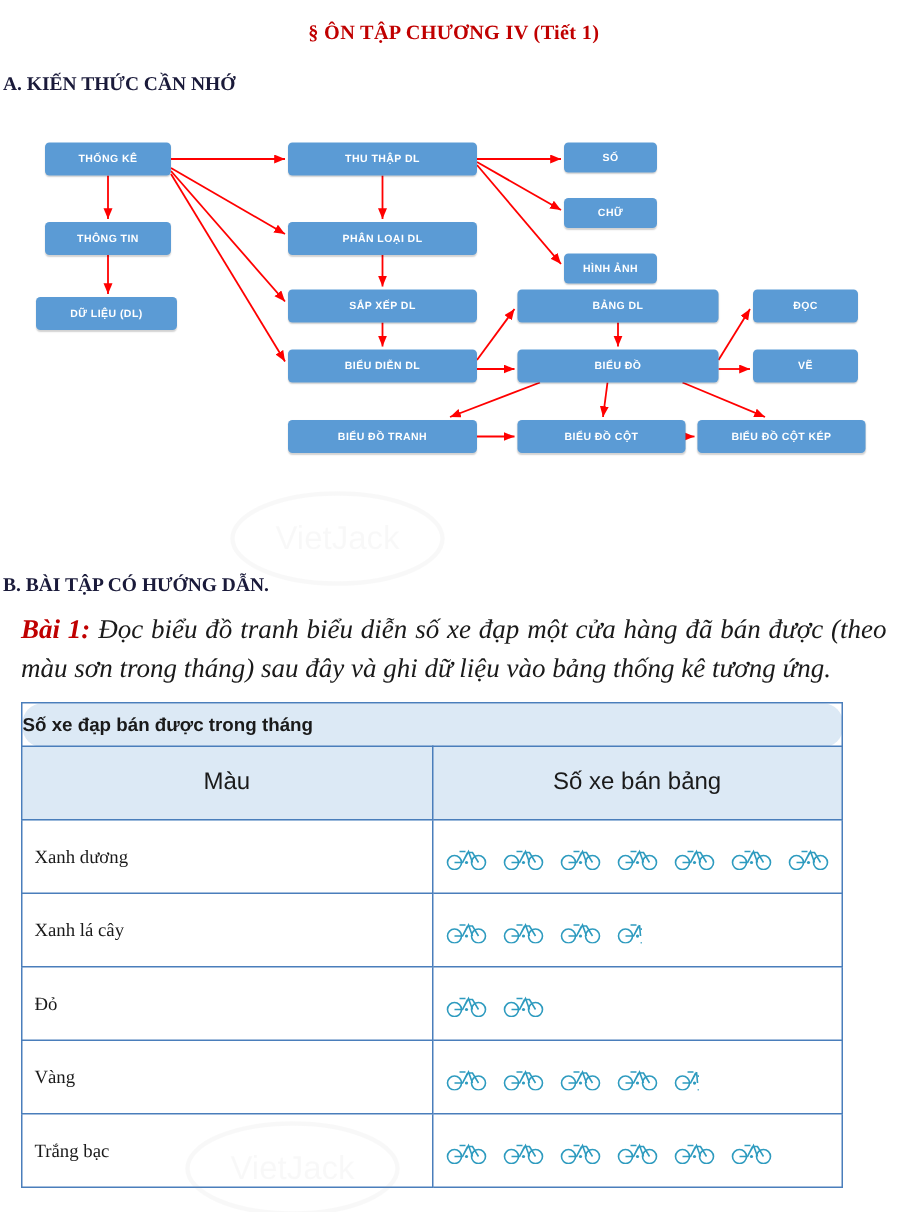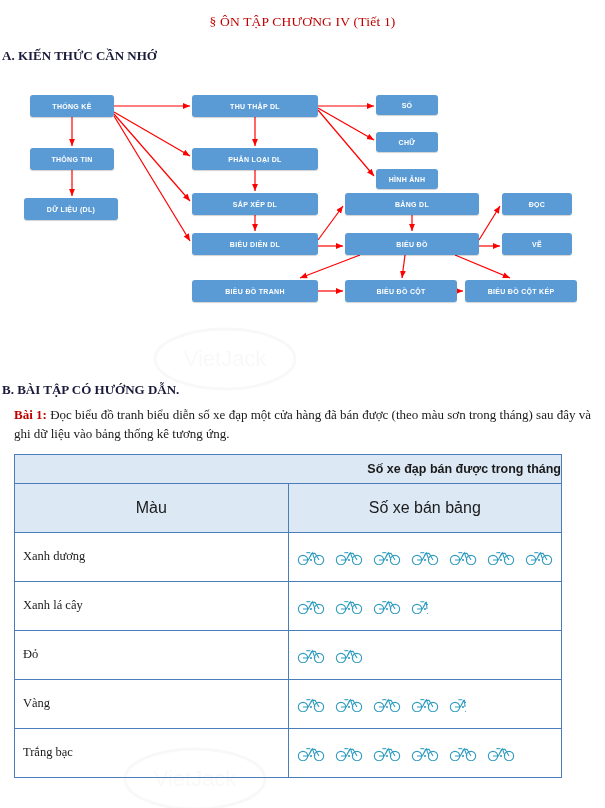--- a/index.html
+++ b/index.html
@@ -18,21 +18,21 @@
   .page {
     position: relative;
     width: 605px;
     height: 808px;
     padding: 0;
     box-sizing: border-box;
   }
   .title {
     text-align: center;
     color: #c00000;
-    font-weight: normal;
+    font-weight: bold;
     font-size: 13.5px;
     margin: 14px 0 0 0;
     letter-spacing: .2px;
   }
   .section-head {
     font-weight: bold;
     font-size: 13px;
     color: #1a1a3a;
     margin: 18px 0 0 2px;
   }
@@ -68,23 +68,24 @@
   .banner {
     margin: 10px 14px 0 14px;
     background: #00b050;
     color: #ffffff;
     font-size: 13px;
     padding: 6px 10px 6px 16px;
     box-sizing: border-box;
   }
   .para {
     margin: 8px 14px 0 14px;
-    font-size: 13px;
+    font-size: 18px;
     line-height: 1.45;
     text-align: justify;
+    font-style: italic;
   }
   .para b.red {
     color: #c00000;
   }
   
   .tbl-wrap {
     margin: 10px 14px 0 14px;
   }
   table.picto {
     border-collapse: collapse;
@@ -92,25 +93,26 @@
     table-layout: fixed;
   }
   table.picto td, table.picto th {
     border: 1px solid #4a7ebb;
     padding: 5px 8px;
     font-size: 12.5px;
     vertical-align: middle;
   }
   table.picto th.caption {
     background: #dce9f5;
-    text-align: right;
+    text-align: left;
     font-weight: bold;
     font-size: 12.5px;
     font-family: "Liberation Sans", sans-serif;
     padding: 7px 0;
+    border-radius: 13px;
   }
   table.picto td.hdr {
     background: #dce9f5;
     text-align: center;
     font-family: "Liberation Sans", sans-serif;
     font-size: 16px;
   }
   table.picto td.label {
     width: 120px;
     height: 38px;

